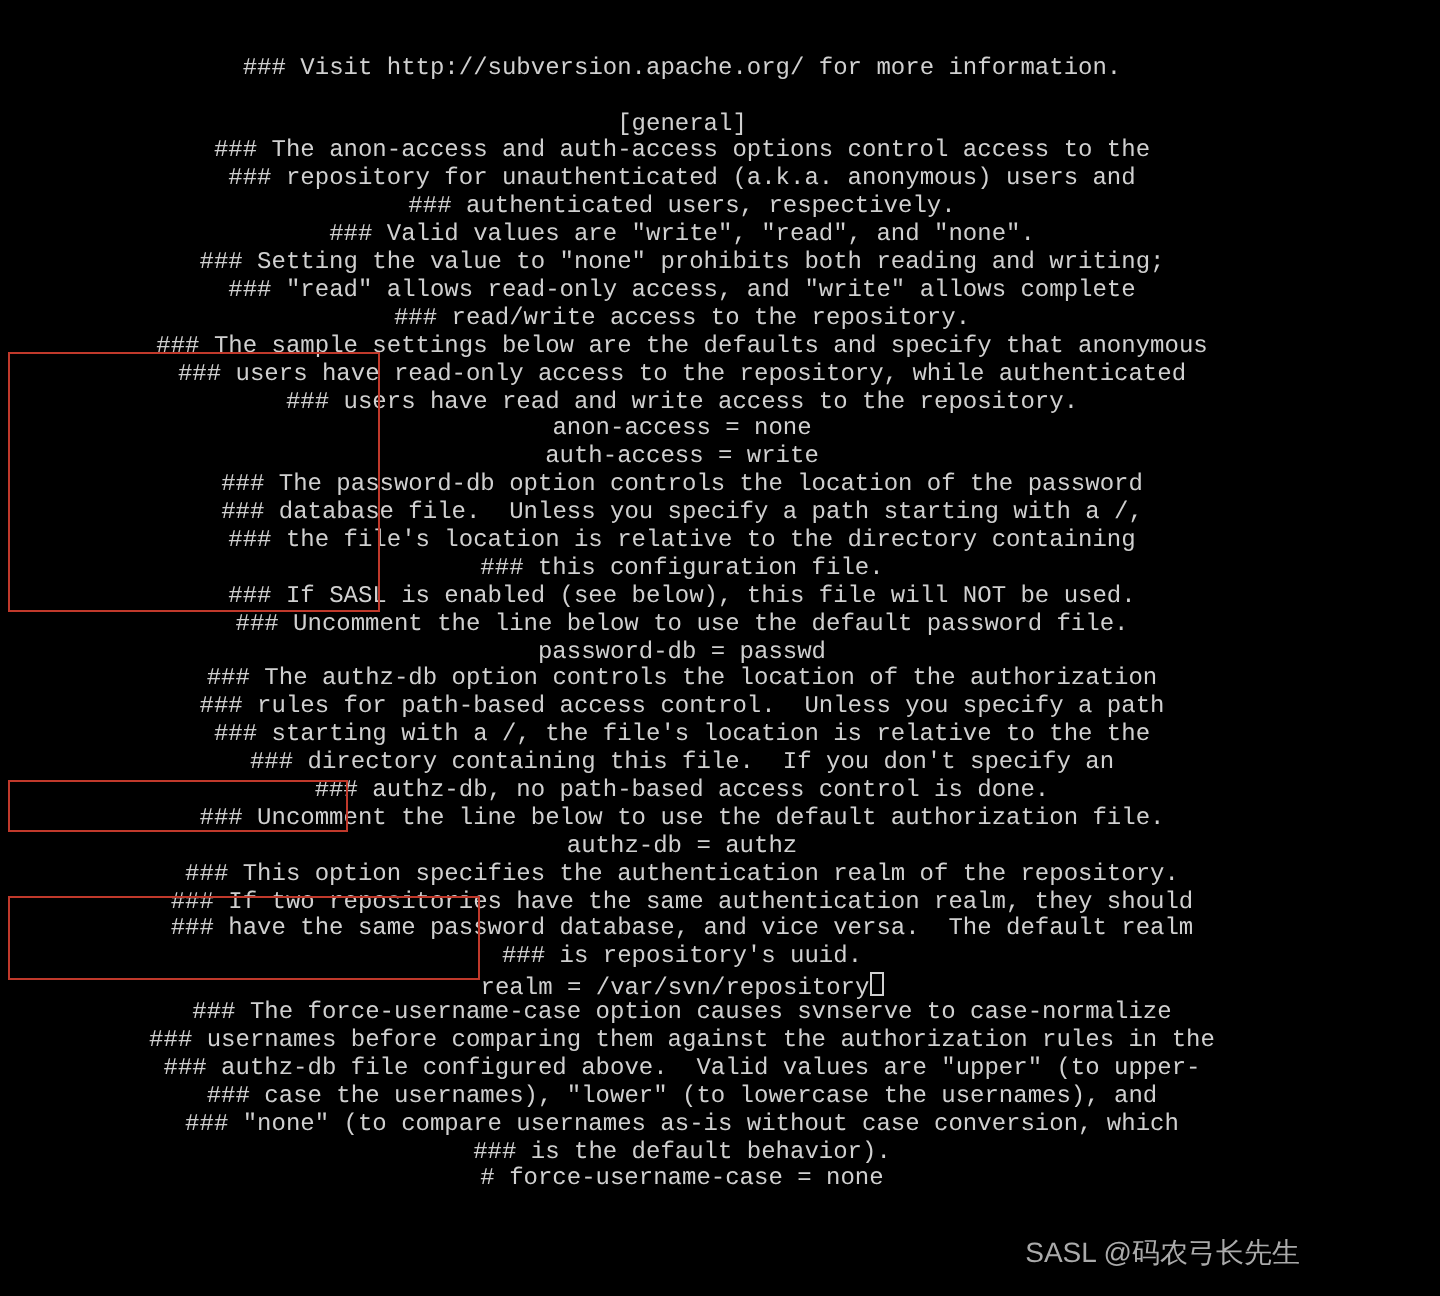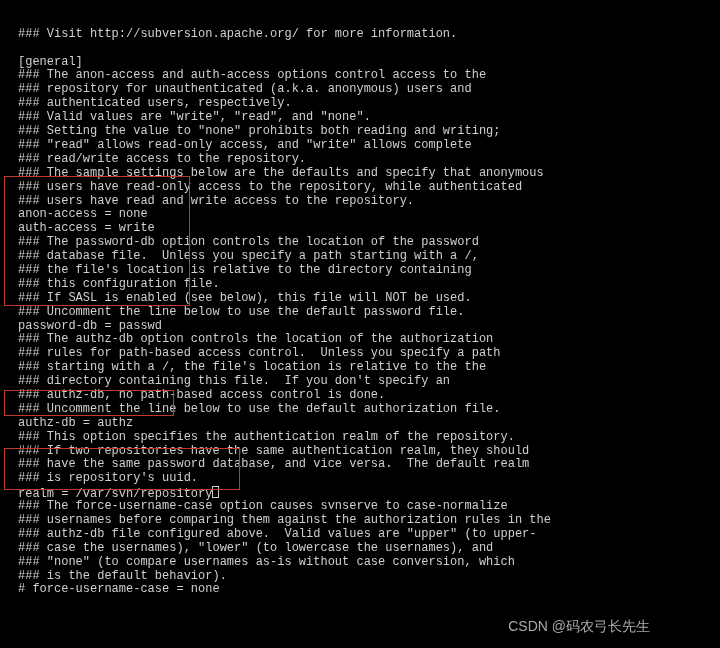--- a/index.html
+++ b/index.html
@@ -15,20 +15,21 @@
     width: 664px;
     height: 648px;
     background: #000;
     font-family: "Consolas", "Menlo", "Courier New", monospace;
     font-size: 12px;
     line-height: 13.9px;
     color: #d0d0d0;
     white-space: pre;
     padding-left: 18px;
     box-sizing: border-box;
+    text-align: center;
   }
   .line {
     display: block;
     height: 13.9px;
   }
   .box {
     position: absolute;
     border: 1px solid #c0392b;
     pointer-events: none;
   }
@@ -54,14 +55,14 @@
 </head>
 <body>
 
 <div class="terminal">
   <div id="lines-host"><span class="line">### Visit http://subversion.apache.org/ for more information.</span><span class="line"></span><span class="line">[general]</span><span class="line">### The anon-access and auth-access options control access to the</span><span class="line">### repository for unauthenticated (a.k.a. anonymous) users and</span><span class="line">### authenticated users, respectively.</span><span class="line">### Valid values are "write", "read", and "none".</span><span class="line">### Setting the value to "none" prohibits both reading and writing;</span><span class="line">### "read" allows read-only access, and "write" allows complete</span><span class="line">### read/write access to the repository.</span><span class="line">### The sample settings below are the defaults and specify that anonymous</span><span class="line">### users have read-only access to the repository, while authenticated</span><span class="line">### users have read and write access to the repository.</span><span class="line">anon-access = none</span><span class="line">auth-access = write</span><span class="line">### The password-db option controls the location of the password</span><span class="line">### database file.  Unless you specify a path starting with a /,</span><span class="line">### the file's location is relative to the directory containing</span><span class="line">### this configuration file.</span><span class="line">### If SASL is enabled (see below), this file will NOT be used.</span><span class="line">### Uncomment the line below to use the default password file.</span><span class="line">password-db = passwd</span><span class="line">### The authz-db option controls the location of the authorization</span><span class="line">### rules for path-based access control.  Unless you specify a path</span><span class="line">### starting with a /, the file's location is relative to the the</span><span class="line">### directory containing this file.  If you don't specify an</span><span class="line">### authz-db, no path-based access control is done.</span><span class="line">### Uncomment the line below to use the default authorization file.</span><span class="line">authz-db = authz</span><span class="line">### This option specifies the authentication realm of the repository.</span><span class="line">### If two repositories have the same authentication realm, they should</span><span class="line">### have the same password database, and vice versa.  The default realm</span><span class="line">### is repository's uuid.</span><span class="line">realm = /var/svn/repository<span class="cursor"></span></span><span class="line">### The force-username-case option causes svnserve to case-normalize</span><span class="line">### usernames before comparing them against the authorization rules in the</span><span class="line">### authz-db file configured above.  Valid values are "upper" (to upper-</span><span class="line">### case the usernames), "lower" (to lowercase the usernames), and</span><span class="line">### "none" (to compare usernames as-is without case conversion, which</span><span class="line">### is the default behavior).</span><span class="line"># force-username-case = none</span></div>
 
   <div class="box" id="box0" style="top: 176px; left: 4px; width: 184px; height: 128px;"></div>
   <div class="box" id="box1" style="top: 390px; left: 4px; width: 168px; height: 24px;"></div>
   <div class="box" id="box2" style="top: 448px; left: 4px; width: 234px; height: 40px;"></div>
 
-  <div class="watermark">CSDN @码农弓长先生</div>
+  <div class="watermark">SASL @码农弓长先生</div>
 </div>
 
 </body></html>

